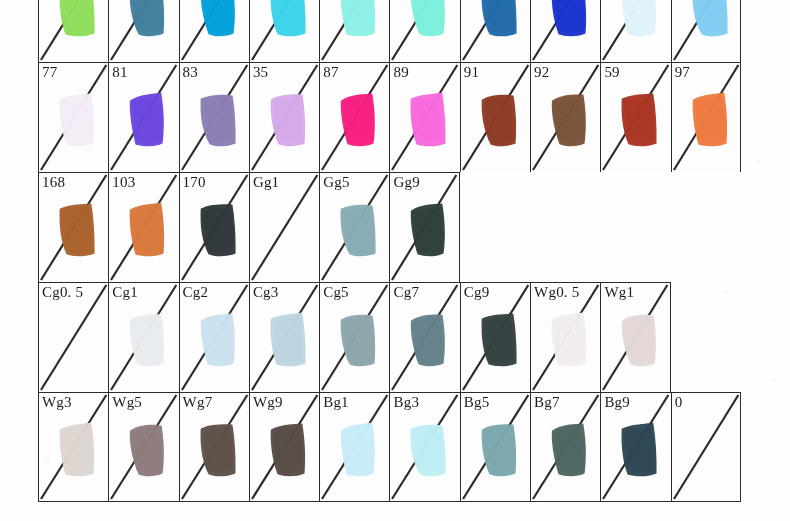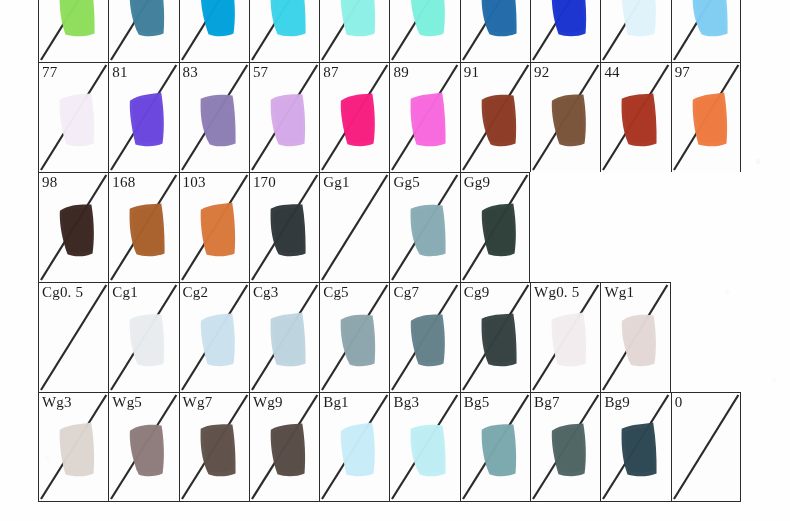--- a/index.html
+++ b/index.html
@@ -283,21 +283,21 @@
           <svg viewBox="0 0 70 110" preserveAspectRatio="none">
             <line x1="2" y1="108" x2="68" y2="2" stroke="#2b2b2b" stroke-width="2.2" vector-effect="non-scaling-stroke"></line>
           </svg>
         </div>
         <div class="swatch">
           <svg viewBox="0 0 40 58" preserveAspectRatio="none">
             <path d="M4,7 C14,2 28,4 36,5 C37,20 36,38 33,54 C24,57 12,55 7,52 C2,36 2,20 4,7 Z" fill="#d4a9e8" opacity="0.96"></path>
             <path d="M6,10 C16,6 27,8 33,8 C34,22 33,38 32,50 C22,53 12,51 6,48 Z" fill="#d4a9e8" opacity="0.45"></path>
           </svg>
         </div>
-        <span class="cell-label">57</span>
+        <span class="cell-label">35</span>
       </div>
       <div class="cell">
         <div class="diag">
           <svg viewBox="0 0 70 110" preserveAspectRatio="none">
             <line x1="2" y1="108" x2="68" y2="2" stroke="#2b2b2b" stroke-width="2.2" vector-effect="non-scaling-stroke"></line>
           </svg>
         </div>
         <div class="swatch">
           <svg viewBox="0 0 40 58" preserveAspectRatio="none">
             <path d="M4,8 C14,2 28,4 36,4 C37,20 36,38 32,54 C24,57 12,55 6,52 C3,36 2,20 4,8 Z" fill="#f71d7f" opacity="0.96"></path>
@@ -353,52 +353,38 @@
           <svg viewBox="0 0 70 110" preserveAspectRatio="none">
             <line x1="2" y1="108" x2="68" y2="2" stroke="#2b2b2b" stroke-width="2.2" vector-effect="non-scaling-stroke"></line>
           </svg>
         </div>
         <div class="swatch">
           <svg viewBox="0 0 40 58" preserveAspectRatio="none">
             <path d="M4,6 C14,2 28,4 36,4 C37,20 36,38 34,54 C24,57 12,55 6,52 C1,36 2,20 4,6 Z" fill="#a83420" opacity="0.96"></path>
             <path d="M6,10 C16,6 27,8 33,8 C34,22 33,38 32,50 C22,53 12,51 6,48 Z" fill="#a83420" opacity="0.45"></path>
           </svg>
         </div>
-        <span class="cell-label">44</span>
+        <span class="cell-label">59</span>
       </div>
       <div class="cell">
         <div class="diag">
           <svg viewBox="0 0 70 110" preserveAspectRatio="none">
             <line x1="2" y1="108" x2="68" y2="2" stroke="#2b2b2b" stroke-width="2.2" vector-effect="non-scaling-stroke"></line>
           </svg>
         </div>
         <div class="swatch">
           <svg viewBox="0 0 40 58" preserveAspectRatio="none">
             <path d="M4,7 C14,2 28,4 36,3 C37,20 36,38 33,54 C24,57 12,55 5,52 C2,36 2,20 4,7 Z" fill="#ed7a3e" opacity="0.96"></path>
             <path d="M6,10 C16,6 27,8 33,8 C34,22 33,38 32,50 C22,53 12,51 6,48 Z" fill="#ed7a3e" opacity="0.45"></path>
           </svg>
         </div>
         <span class="cell-label">97</span>
       </div>
     </div>
     <div class="grid-row">
-      <div class="cell">
-        <div class="diag">
-          <svg viewBox="0 0 70 110" preserveAspectRatio="none">
-            <line x1="2" y1="108" x2="68" y2="2" stroke="#2b2b2b" stroke-width="2.2" vector-effect="non-scaling-stroke"></line>
-          </svg>
-        </div>
-        <div class="swatch">
-          <svg viewBox="0 0 40 58" preserveAspectRatio="none">
-            <path d="M4,8 C14,2 28,4 36,5 C37,20 36,38 32,54 C24,57 12,55 7,52 C3,36 2,20 4,8 Z" fill="#3a2520" opacity="0.96"></path>
-            <path d="M6,10 C16,6 27,8 33,8 C34,22 33,38 32,50 C22,53 12,51 6,48 Z" fill="#3a2520" opacity="0.45"></path>
-          </svg>
-        </div>
-        <span class="cell-label">98</span>
-      </div>
       <div class="cell">
         <div class="diag">
           <svg viewBox="0 0 70 110" preserveAspectRatio="none">
             <line x1="2" y1="108" x2="68" y2="2" stroke="#2b2b2b" stroke-width="2.2" vector-effect="non-scaling-stroke"></line>
           </svg>
         </div>
         <div class="swatch">
           <svg viewBox="0 0 40 58" preserveAspectRatio="none">
             <path d="M4,6 C14,2 28,4 36,4 C37,20 36,38 34,54 C24,57 12,55 6,52 C1,36 2,20 4,6 Z" fill="#a9602b" opacity="0.96"></path>
             <path d="M6,10 C16,6 27,8 33,8 C34,22 33,38 32,50 C22,53 12,51 6,48 Z" fill="#a9602b" opacity="0.45"></path>

